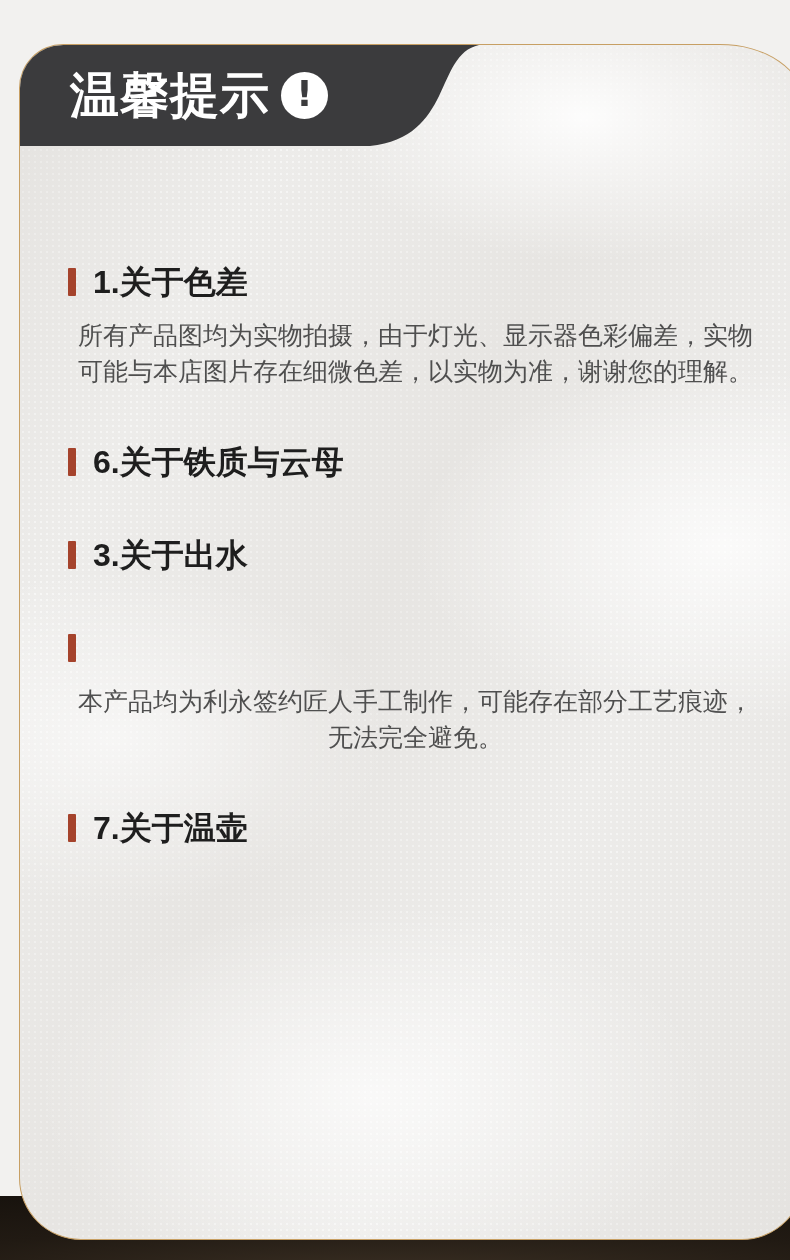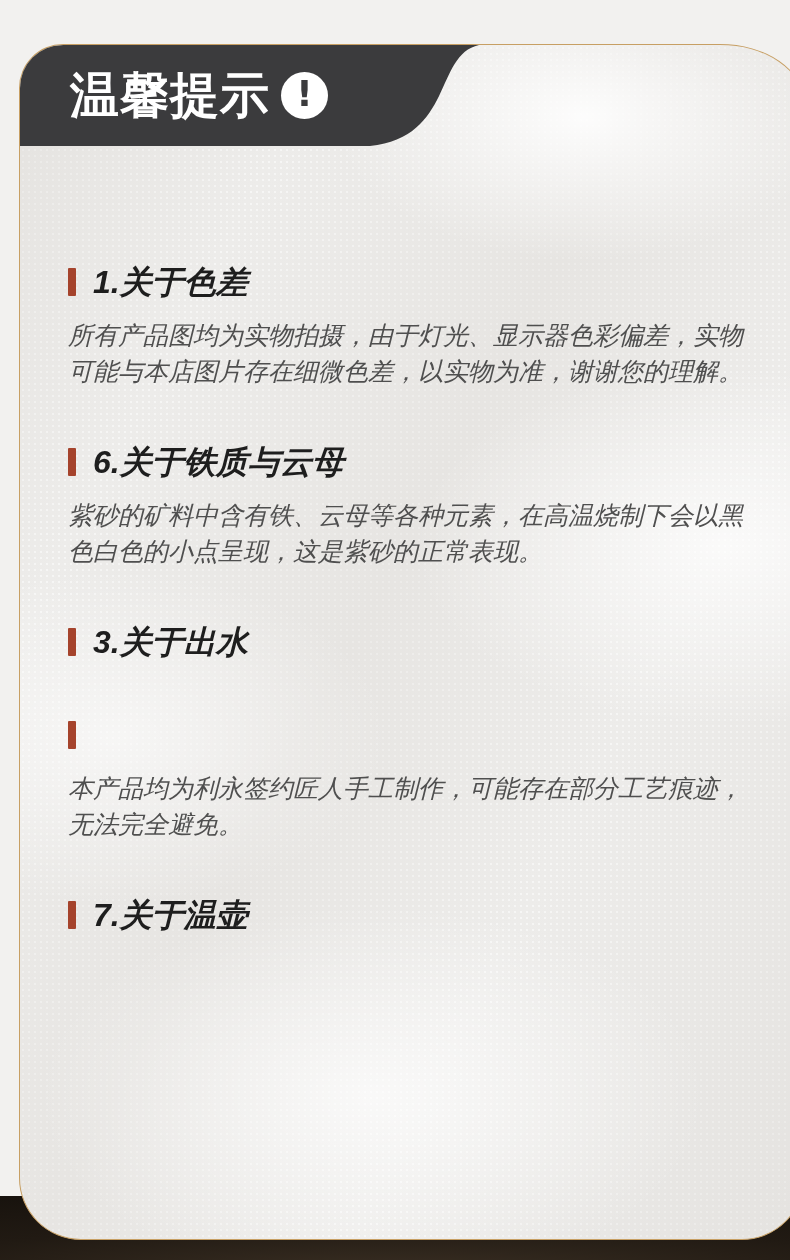--- a/index.html
+++ b/index.html
@@ -43,29 +43,29 @@
   .excl-icon{
     width:47px;height:47px;margin-left:11px;border-radius:50%;
     background:#ffffff;display:flex;align-items:center;justify-content:center;flex:0 0 auto;
   }
   .excl-mark{
     font-family:"DejaVu Sans",sans-serif;
     font-size:36px;font-weight:900;color:#3b3b3d;line-height:1;transform:translateY(-2px);
   }
   
   .content{position:relative;z-index:2;padding:217px 40px 0 48px;}
-  .tip{margin:0 0 53px 0;font-style:italic;}
+  .tip{margin:0 0 53px 0;}
   .tip-heading{display:flex;align-items:center;height:40px;margin-bottom:15px;}
   .accent-bar{width:8px;height:28px;background:#a5432c;margin-right:17px;border-radius:1px;flex:0 0 auto;}
   .tip-heading h2{
     margin:0;font-size:32px;line-height:40px;font-weight:700;color:#1e1e1e;white-space:nowrap;
   }
   .tip-body{
     margin:0;font-size:25px;line-height:36px;color:#4f4f4f;
-    white-space:pre-line;letter-spacing:0;
+    white-space:pre-line;letter-spacing:0;text-align:center;
   }
 </style>
 </head>
 <body>
 
 <div class="page">
   <div class="bottom-dark"></div>
 
   <div class="card">
 
@@ -90,22 +90,20 @@
         </div>
         <p class="tip-body">所有产品图均为实物拍摄，由于灯光、显示器色彩偏差，实物
 可能与本店图片存在细微色差，以实物为准，谢谢您的理解。</p>
       </section>
 
       <section class="tip">
         <div class="tip-heading">
           <span class="accent-bar"></span>
           <h2>6.关于铁质与云母</h2>
         </div>
-        <p class="tip-body">紫砂的矿料中含有铁、云母等各种元素，在高温烧制下会以黑
-色白色的小点呈现，这是紫砂的正常表现。</p>
       </section>
 
       <section class="tip">
         <div class="tip-heading">
           <span class="accent-bar"></span>
           <h2>3.关于出水</h2>
         </div>
       </section>
 
       <section class="tip">

